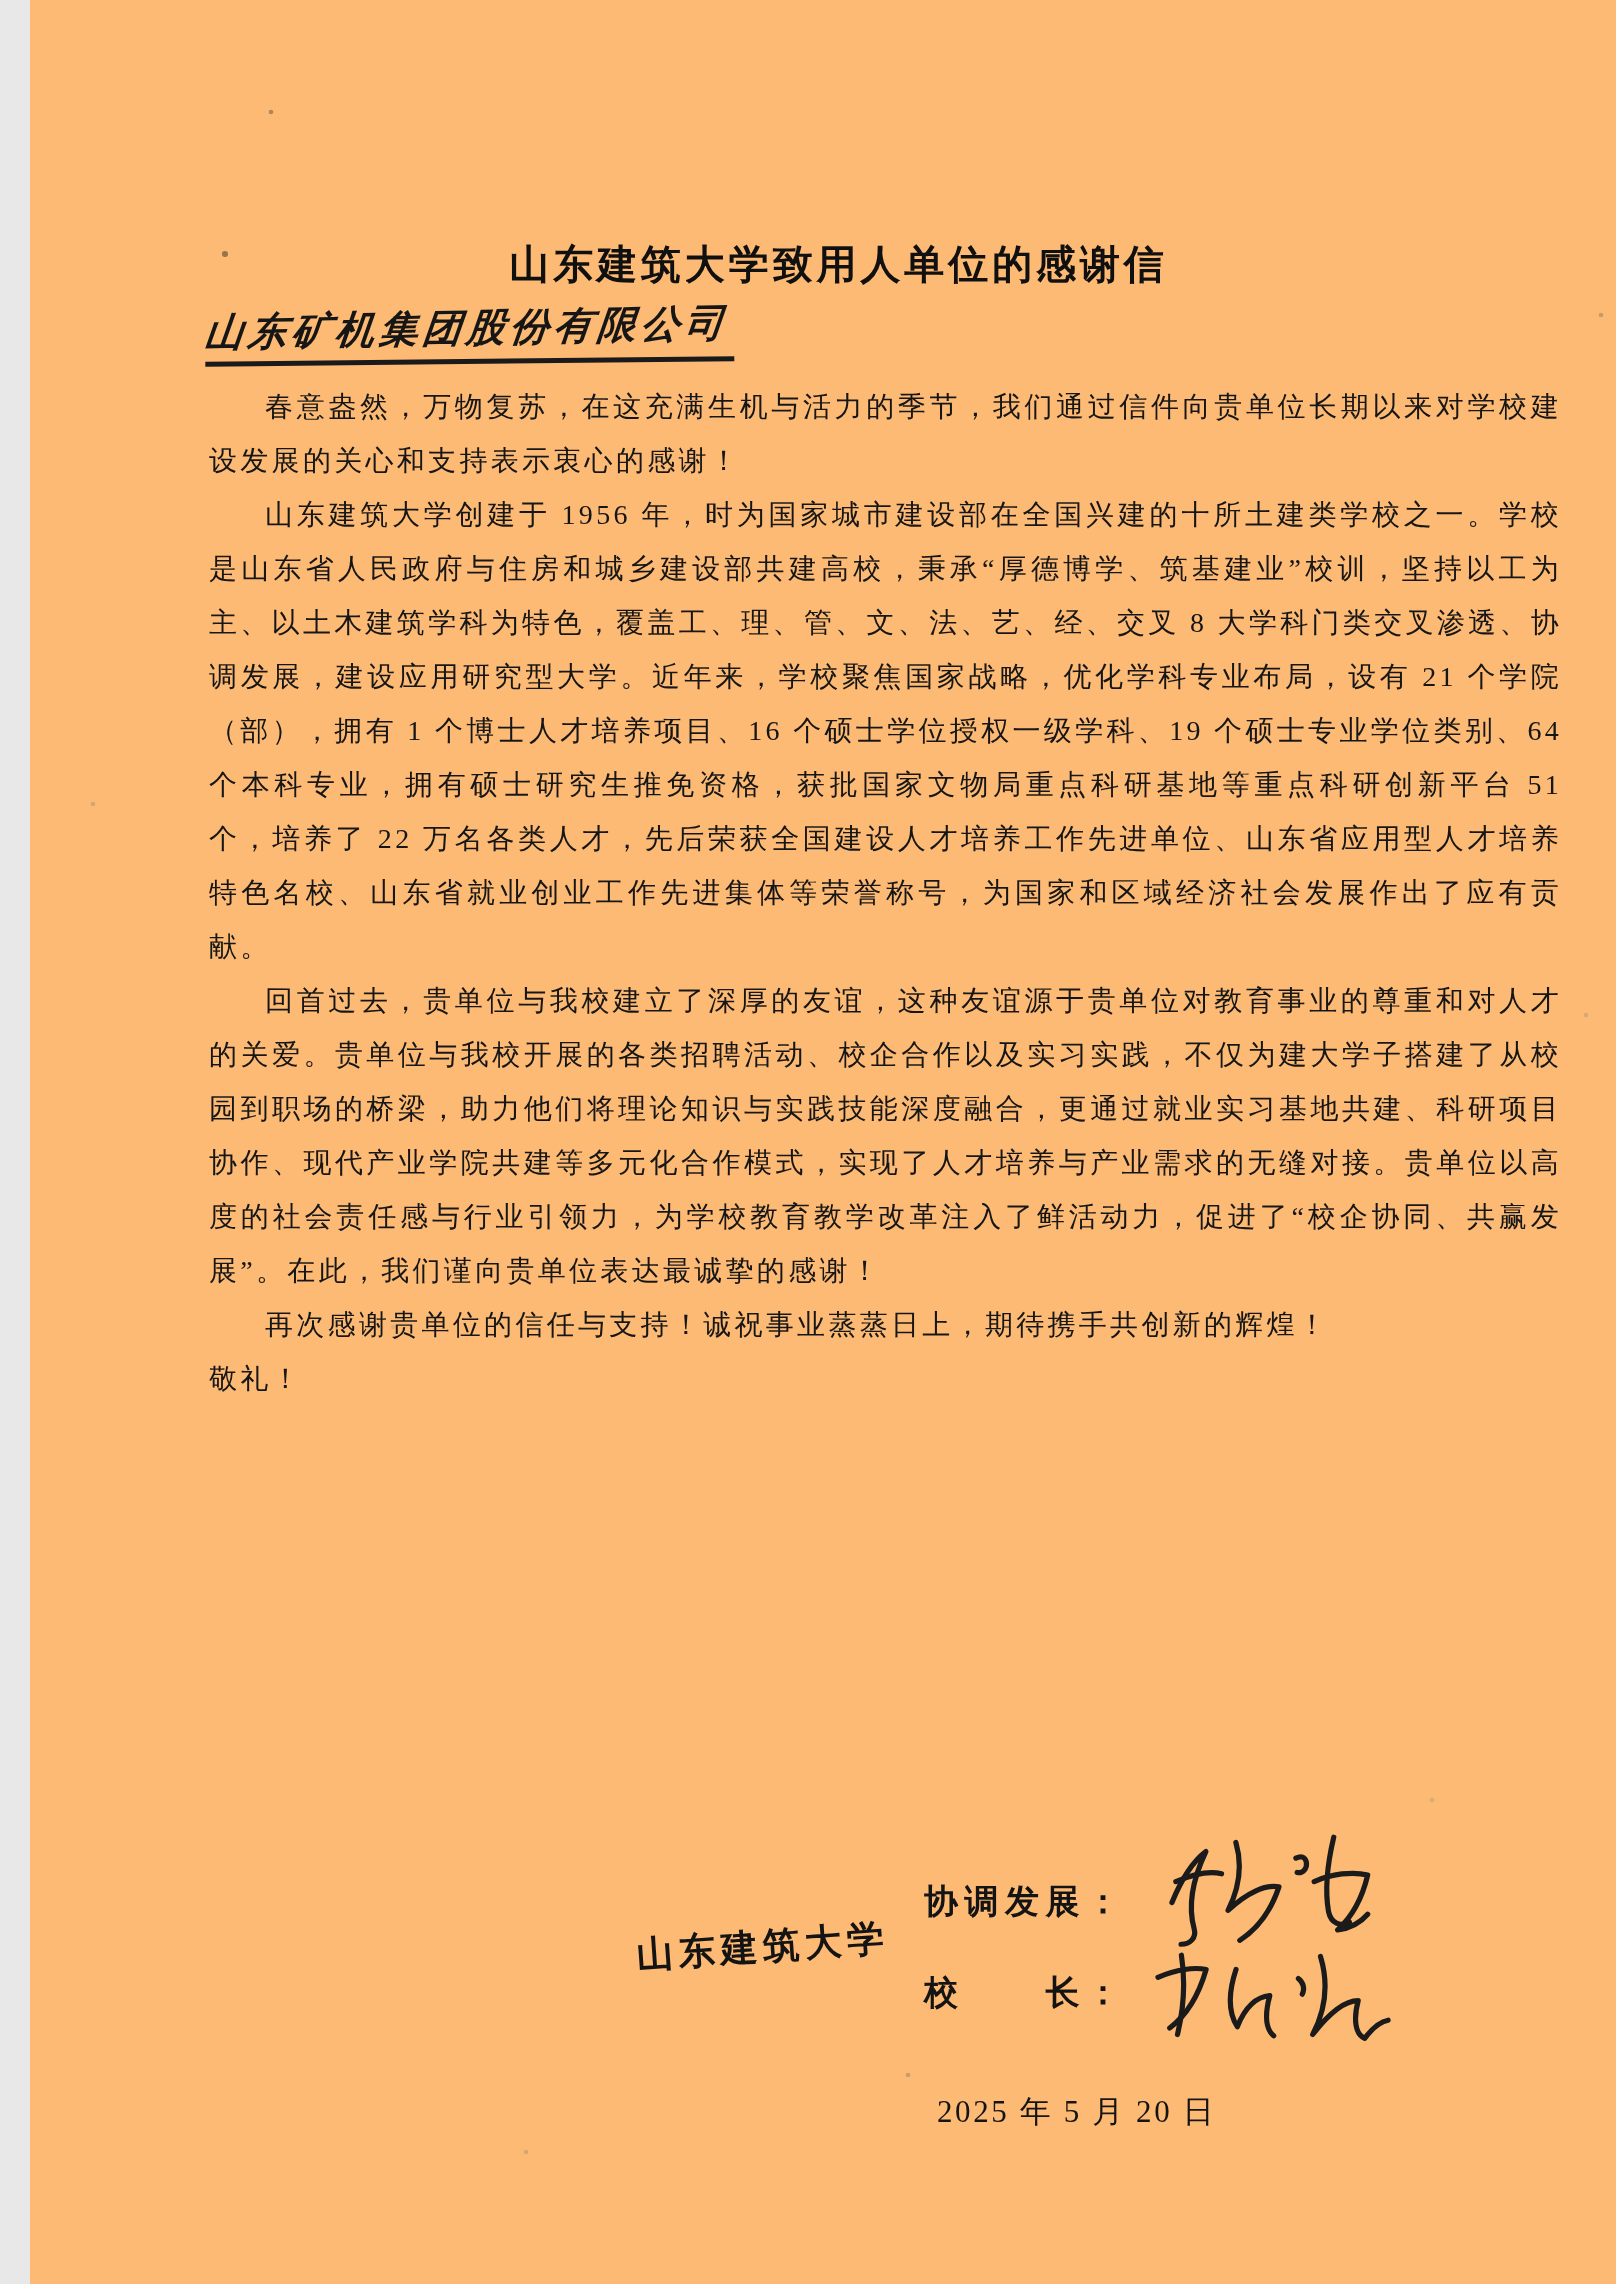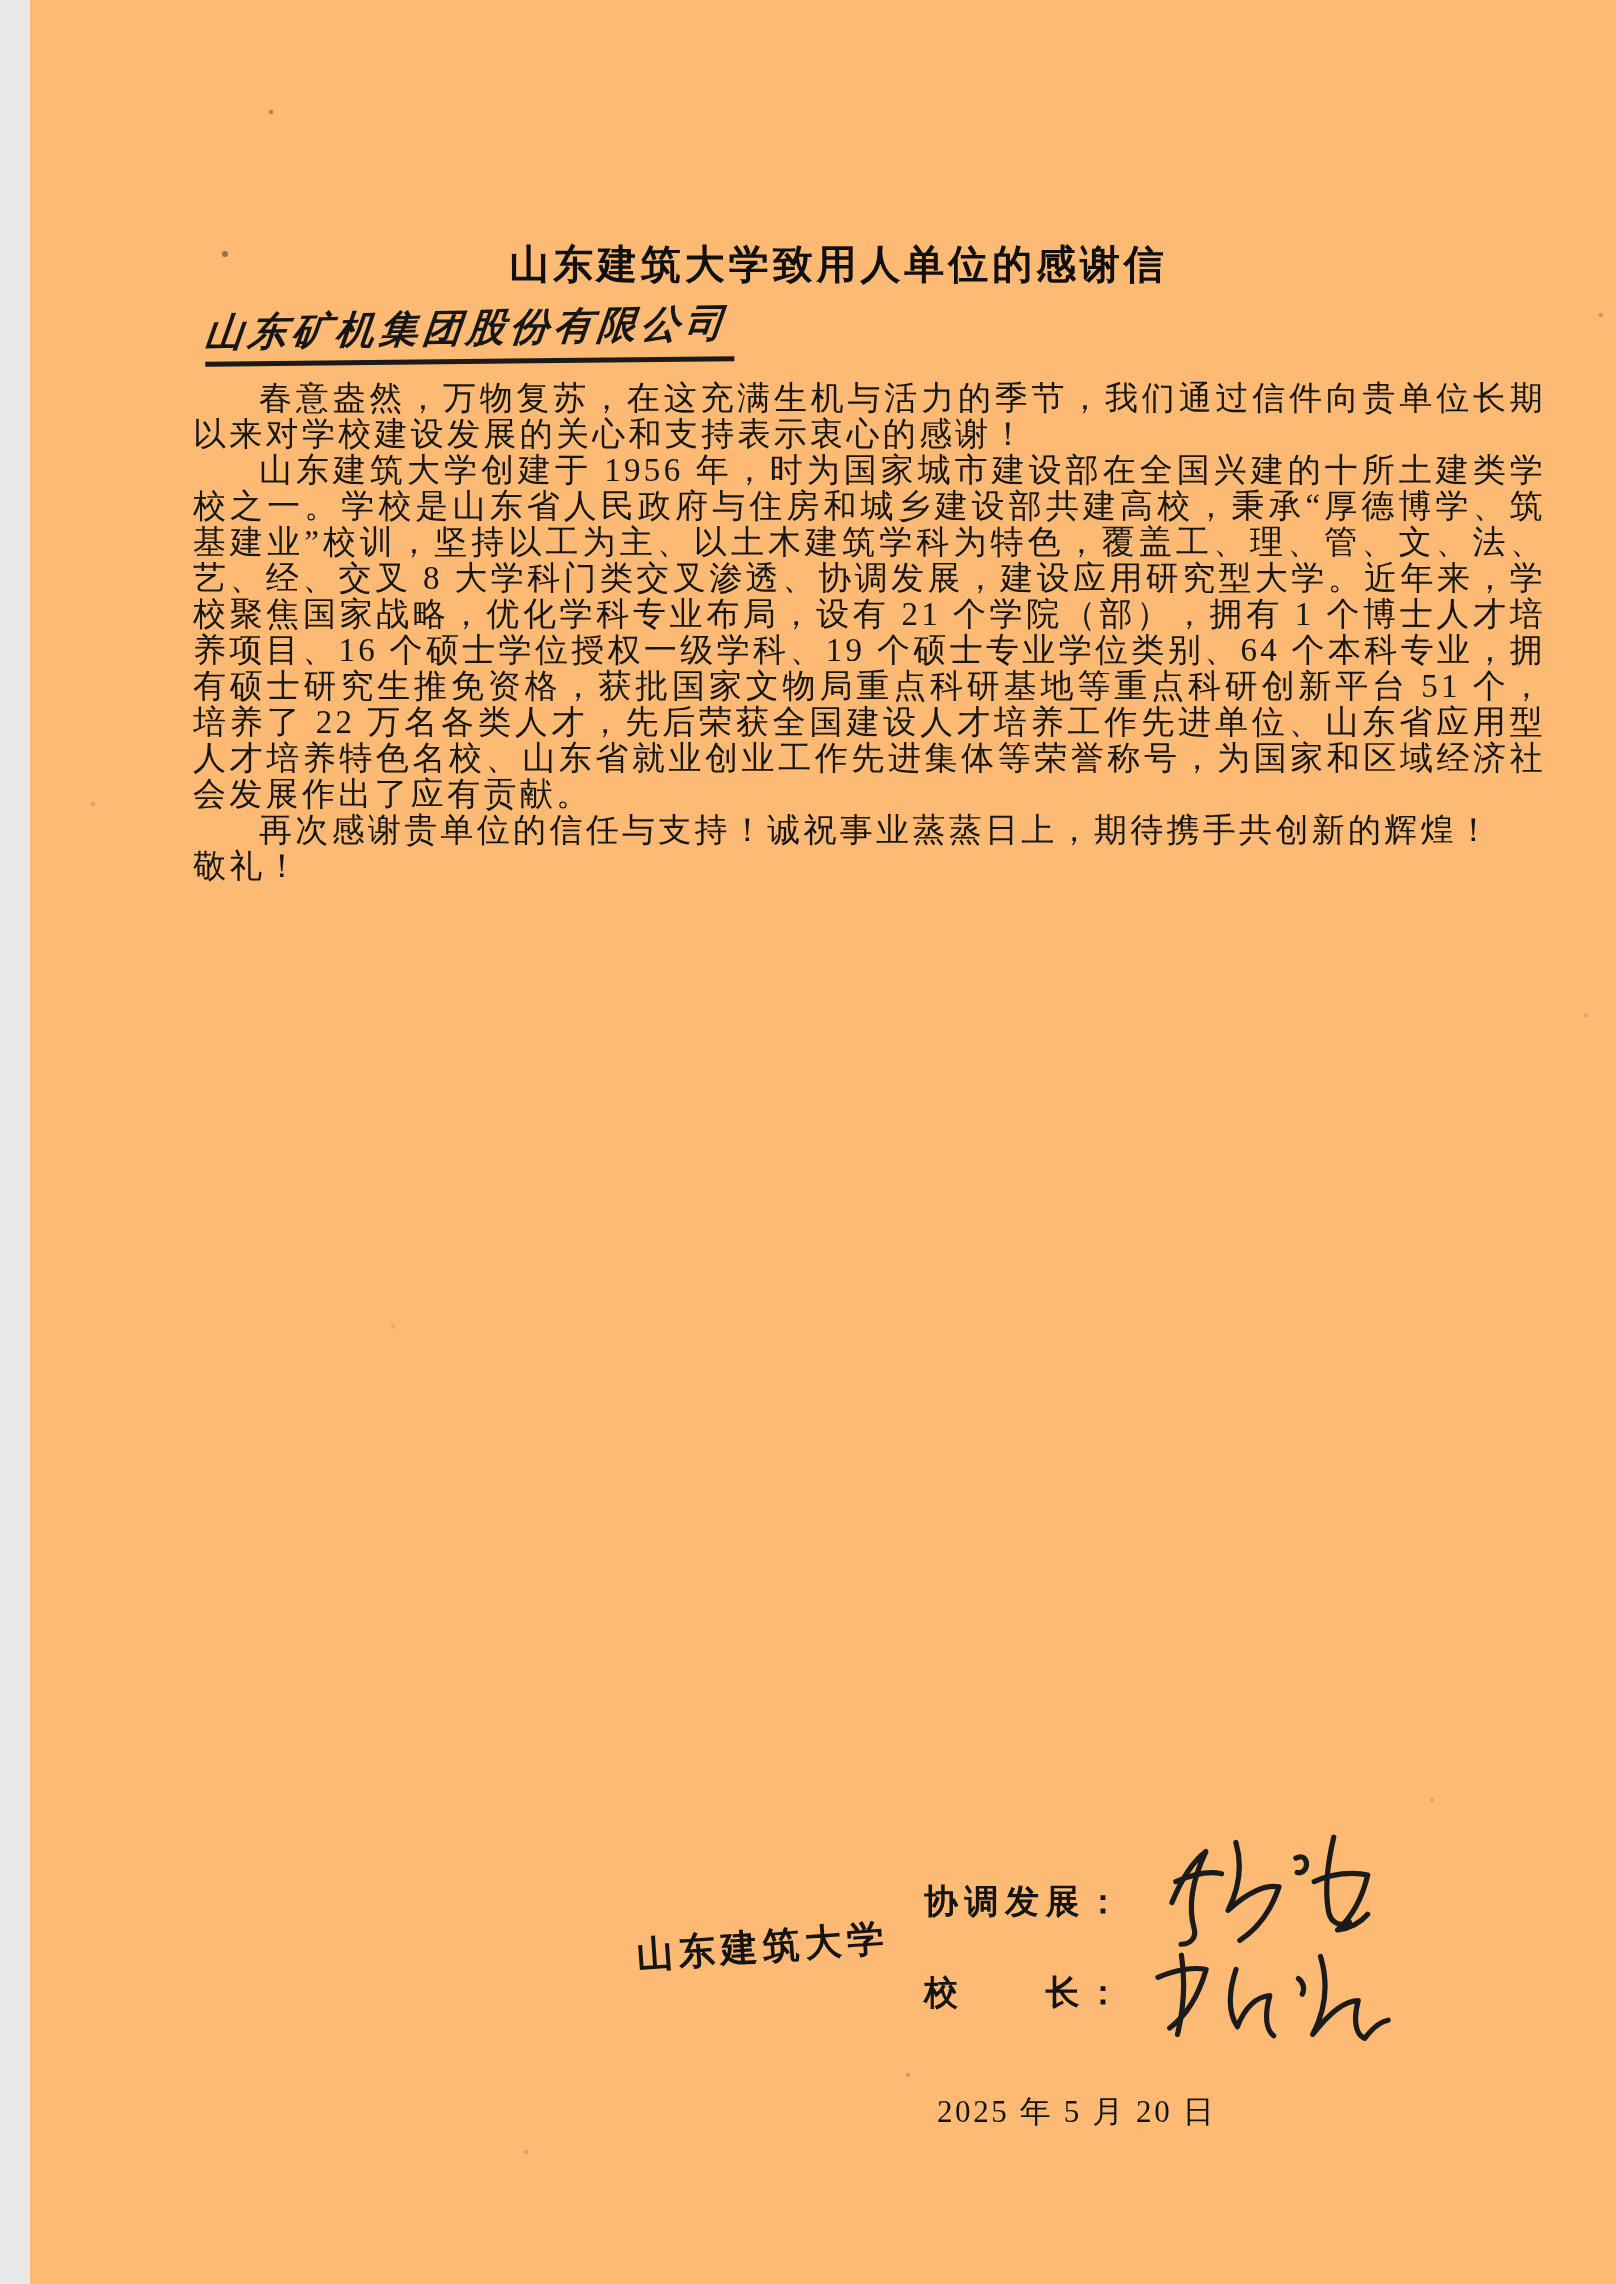--- a/index.html
+++ b/index.html
@@ -45,22 +45,22 @@
   }
   .recipient .hand{
     display:inline-block;
     font-size:39px;letter-spacing:4.6px;font-weight:600;
     font-style:italic;
     transform:skewX(-7deg) rotate(-0.5deg);
     color:#161616;
     white-space:nowrap;
   }
   .body-text{
-    position:absolute;top:380px;left:163px;width:1353px;
-    font-size:33px;line-height:36px;letter-spacing:3.3px;
+    position:absolute;top:380px;left:179px;width:1353px;
+    font-size:28px;line-height:54px;letter-spacing:3.3px;
     text-align:justify;
     color:#161616;
   }
   .body-text p{margin:0;text-indent:2em;}
   .body-text p.no-indent{text-indent:0;}
   .sign-uni{
     position:absolute;left:606px;top:1922px;
     font-size:37px;font-weight:600;letter-spacing:5.2px;
     transform:rotate(-4deg);
     color:#141414;
@@ -94,20 +94,21 @@
 
   <h1 class="title">山东建筑大学致用人单位的感谢信</h1>
 
   <div class="recipient">
     <span class="hand">山东矿机集团股份有限公司</span>
   </div>
 
   <div class="body-text">
     <p>春意盎然，万物复苏，在这充满生机与活力的季节，我们通过信件向贵单位长期以来对学校建设发展的关心和支持表示衷心的感谢！</p>
     <p>山东建筑大学创建于 1956 年，时为国家城市建设部在全国兴建的十所土建类学校之一。学校是山东省人民政府与住房和城乡建设部共建高校，秉承“厚德博学、筑基建业”校训，坚持以工为主、以土木建筑学科为特色，覆盖工、理、管、文、法、艺、经、交叉 8 大学科门类交叉渗透、协调发展，建设应用研究型大学。近年来，学校聚焦国家战略，优化学科专业布局，设有 21 个学院（部），拥有 1 个博士人才培养项目、16 个硕士学位授权一级学科、19 个硕士专业学位类别、64 个本科专业，拥有硕士研究生推免资格，获批国家文物局重点科研基地等重点科研创新平台 51 个，培养了 22 万名各类人才，先后荣获全国建设人才培养工作先进单位、山东省应用型人才培养特色名校、山东省就业创业工作先进集体等荣誉称号，为国家和区域经济社会发展作出了应有贡献。</p>
+    <p>回首过去，贵单位与我校建立了深厚的友谊，这种友谊源于贵单位对教育事业的尊重和对人才的关爱。贵单位与我校开展的各类招聘活动、校企合作以及实习实践，不仅为建大学子搭建了从校园到职场的桥梁，助力他们将理论知识与实践技能深度融合，更通过就业实习基地共建、科研项目协作、现代产业学院共建等多元化合作模式，实现了人才培养与产业需求的无缝对接。贵单位以高度的社会责任感与行业引领力，为学校教育教学改革注入了鲜活动力，促进了“校企协同、共赢发展”。在此，我们谨向贵单位表达最诚挚的感谢！</p>
     <p>再次感谢贵单位的信任与支持！诚祝事业蒸蒸日上，期待携手共创新的辉煌！</p>
     <p class="no-indent">敬礼！</p>
   </div>
 
   <div class="sign-uni">山东建筑大学</div>
 
   <div class="sig-label secretary">协调发展：</div>
 
   <svg class="sig-svg secretary" width="261" height="137" viewBox="0 0 400 210">
     <path d="M52,128 C70,84 88,62 104,50 C84,92 76,132 86,168 C90,182 80,192 66,192"></path>

